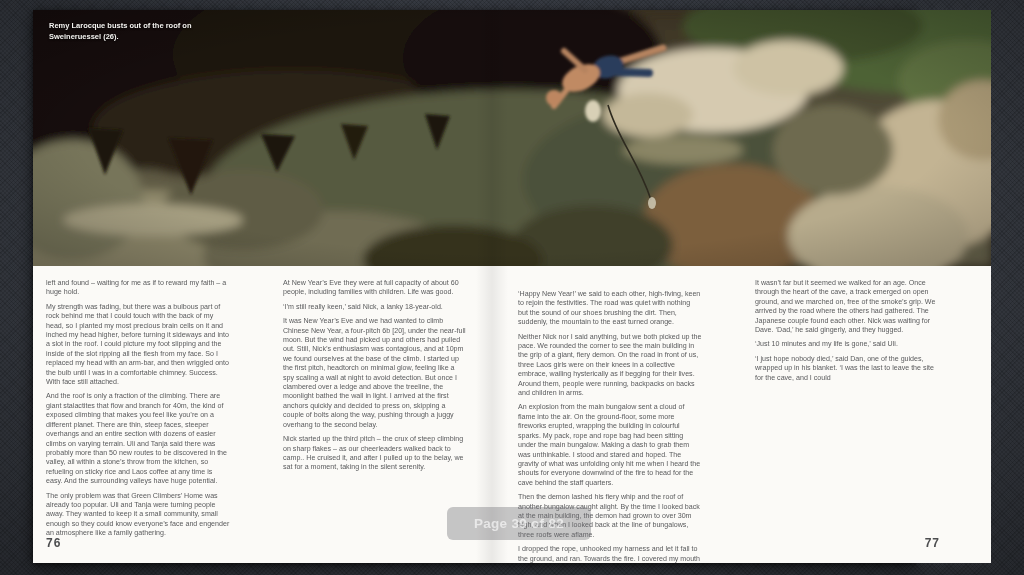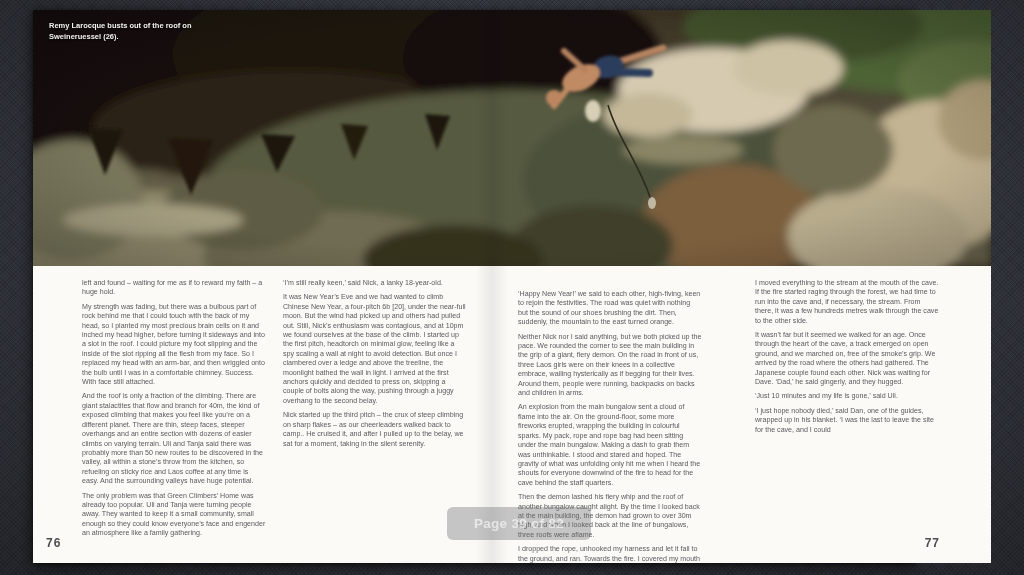--- a/index.html
+++ b/index.html
@@ -31,21 +31,21 @@
   .text-area{
     position:absolute; left:0; top:256px; width:958px; height:297px;
     background:#fbfaf7; overflow:hidden;
   }
   .col{
     position:absolute; top:13px; width:184px; height:276px;
     color:#595a5c; font-size:7.1px; line-height:9.4px; text-align:left;
     overflow:hidden;
   }
   .col p{ margin-bottom:5px; }
-  .c1{ left:13px;margin-left:36px; } .c2{ left:250px; } .c3{ left:485px;margin-top:11px; } .c4{ left:722px; }
+  .c1{ left:13px; } .c2{ left:250px; } .c3{ left:485px;margin-top:11px; } .c4{ left:722px; }
   .pagenum{
     position:absolute; bottom:13px; font-size:12px; font-weight:bold; color:#4c4d4f;
     letter-spacing:1px;
   }
   .pagenum.left{ left:13px; }
   .pagenum.right{ right:51px; }
   .gutter{
     position:absolute; left:443px; top:0; width:32px; height:553px;
     background:linear-gradient(90deg, rgba(0,0,0,0) 0%, rgba(0,0,0,0.07) 50%, rgba(0,0,0,0) 100%);
     pointer-events:none;
@@ -136,33 +136,33 @@
   </div>
 
   <div class="text-area">
     <div class="col c1">
       <p>left and found – waiting for me as if to reward my faith – a huge hold.</p>
       <p>My strength was fading, but there was a bulbous part of rock behind me that I could touch with the back of my head, so I planted my most precious brain cells on it and inched my head higher, before turning it sideways and into a slot in the roof. I could picture my foot slipping and the inside of the slot ripping all the flesh from my face. So I replaced my head with an arm-bar, and then wriggled onto the bulb until I was in a comfortable chimney. Success. With face still attached.</p>
       <p>And the roof is only a fraction of the climbing. There are giant stalactites that flow and branch for 40m, the kind of exposed climbing that makes you feel like you’re on a different planet. There are thin, steep faces, steeper overhangs and an entire section with dozens of easier climbs on varying terrain. Uli and Tanja said there was probably more than 50 new routes to be discovered in the valley, all within a stone’s throw from the kitchen, so refueling on sticky rice and Laos coffee at any time is easy. And the surrounding valleys have huge potential.</p>
       <p>The only problem was that Green Climbers’ Home was already too popular. Uli and Tanja were turning people away. They wanted to keep it a small community, small enough so they could know everyone’s face and engender an atmosphere like a family gathering.</p>
     </div>
     <div class="col c2">
+      <p>At New Year’s Eve they were at full capacity of about 60 people, including families with children. Life was good.</p>
       <p>‘I’m still really keen,’ said Nick, a lanky 18-year-old.</p>
       <p>It was New Year’s Eve and we had wanted to climb Chinese New Year, a four-pitch 6b [20], under the near-full moon. But the wind had picked up and others had pulled out. Still, Nick’s enthusiasm was contagious, and at 10pm we found ourselves at the base of the climb. I started up the first pitch, headtorch on minimal glow, feeling like a spy scaling a wall at night to avoid detection. But once I clambered over a ledge and above the treeline, the moonlight bathed the wall in light. I arrived at the first anchors quickly and decided to press on, skipping a couple of bolts along the way, pushing through a juggy overhang to the second belay.</p>
       <p>Nick started up the third pitch – the crux of steep climbing on sharp flakes – as our cheerleaders walked back to camp.. He cruised it, and after I pulled up to the belay, we sat for a moment, taking in the silent serenity.</p>
     </div>
     <div class="col c3">
       <p>‘Happy New Year!’ we said to each other, high-fiving, keen to rejoin the festivities. The road was quiet with nothing but the sound of our shoes brushing the dirt. Then, suddenly, the mountain to the east turned orange.</p>
       <p>Neither Nick nor I said anything, but we both picked up the pace. We rounded the corner to see the main building in the grip of a giant, fiery demon. On the road in front of us, three Laos girls were on their knees in a collective embrace, wailing hysterically as if begging for their lives. Around them, people were running, backpacks on backs and children in arms.</p>
       <p>An explosion from the main bungalow sent a cloud of flame into the air. On the ground-floor, some more fireworks erupted, wrapping the building in colourful sparks. My pack, rope and rope bag had been sitting under the main bungalow. Making a dash to grab them was unthinkable. I stood and stared and hoped. The gravity of what was unfolding only hit me when I heard the shouts for everyone downwind of the fire to head for the cave behind the staff quarters.</p>
       <p>Then the demon lashed his fiery whip and the roof of another bungalow caught alight. By the time I looked back at the main building, the demon had grown to over 30m high, and when I looked back at the line of bungalows, three roofs were aflame.</p>
       <p>I dropped the rope, unhooked my harness and let it fall to the ground, and ran. Towards the fire. I covered my mouth with my bandana and sprinted under the line of bungalows, as close as I</p>
     </div>
     <div class="col c4">
-      <p>I moved everything to the stream at the mouth of the cave. If the fire started raging through the forest, we had time to run into the cave and, if necessary, the stream. From there, it was a few hundreds metres walk through the cave to the other side.</p>
       <p>It wasn’t far but it seemed we walked for an age. Once through the heart of the cave, a track emerged on open ground, and we marched on, free of the smoke’s grip. We arrived by the road where the others had gathered. The Japanese couple found each other. Nick was waiting for Dave. ‘Dad,’ he said gingerly, and they hugged.</p>
       <p>‘Just 10 minutes and my life is gone,’ said Uli.</p>
       <p>‘I just hope nobody died,’ said Dan, one of the guides, wrapped up in his blanket. ‘I was the last to leave the site for the cave, and I could</p>
     </div>
     <div class="pagenum left">76</div>
     <div class="pagenum right">77</div>
   </div>
 
   <div class="gutter"></div>
 </div>

